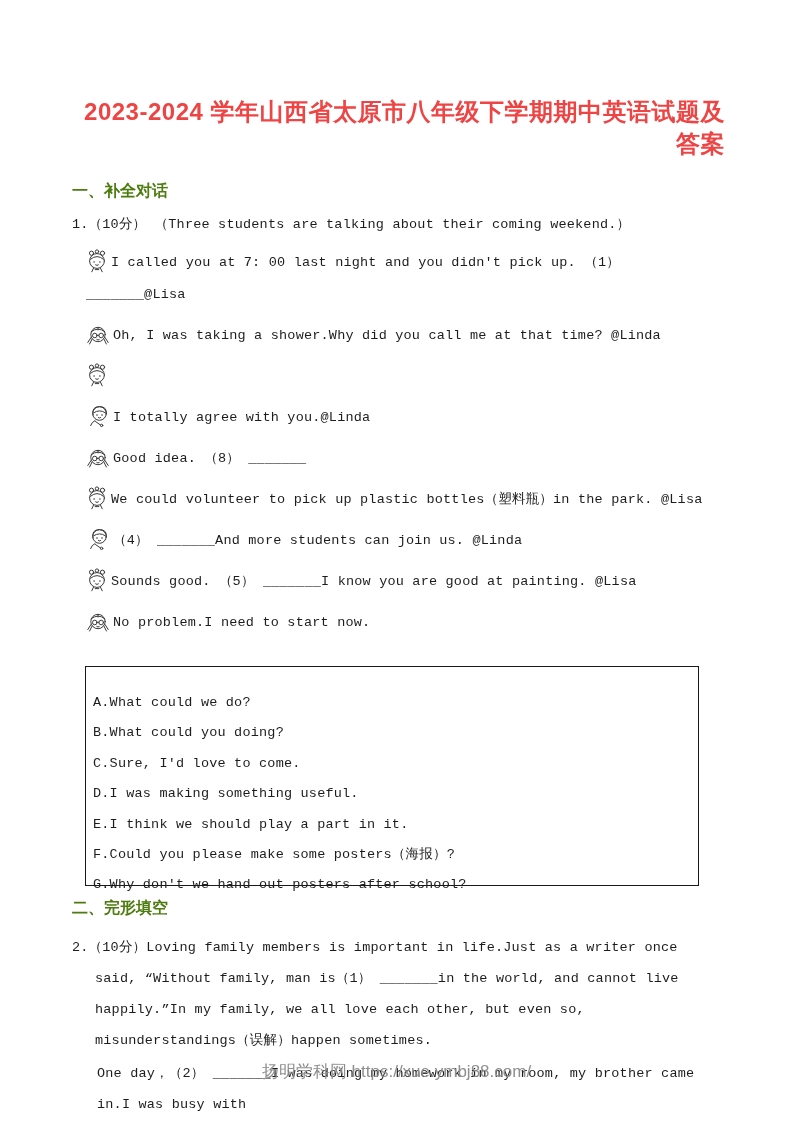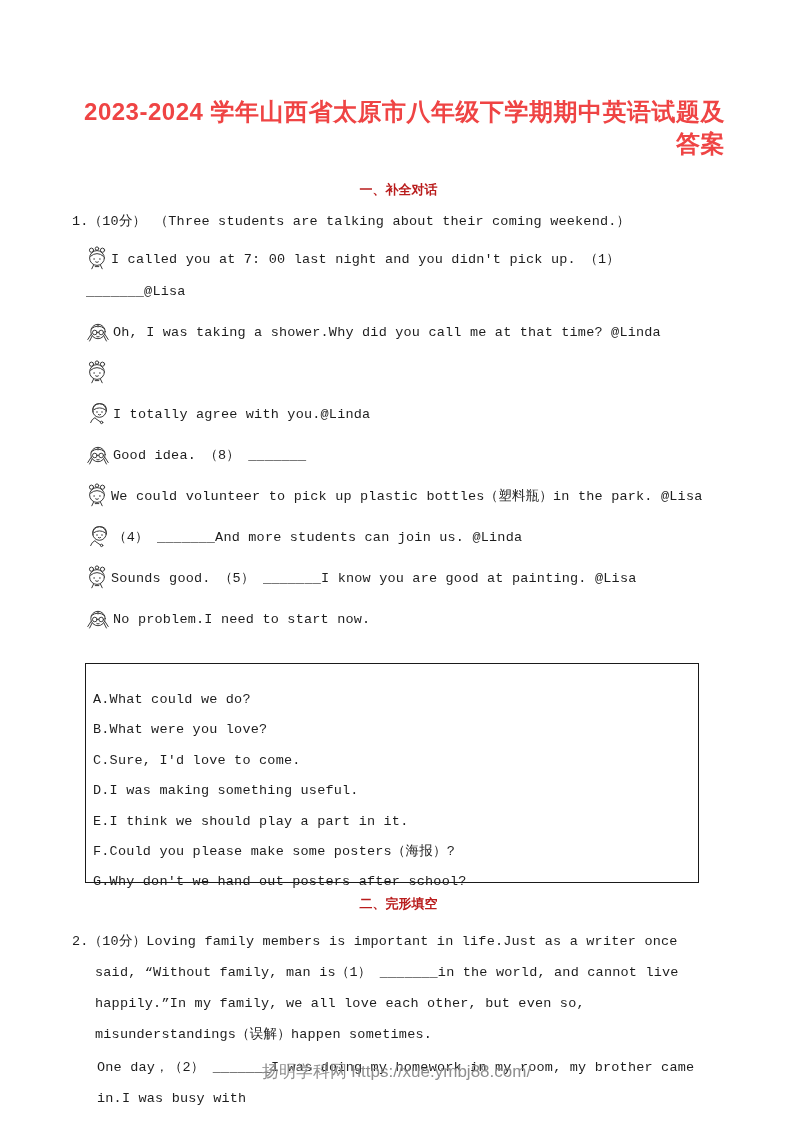--- a/index.html
+++ b/index.html
@@ -18,24 +18,23 @@
     font-family: "Liberation Sans", sans-serif;
     font-weight: 700;
     font-size: 24px;
     letter-spacing: 0.5px;
     color: #ef4444;
   }
 
   .section-heading {
     font-family: "Liberation Sans", sans-serif;
     font-weight: 700;
-    font-size: 13px;
-    color: #b91c1c;
+    font-size: 16px;
+    color: #4d7c0f;
     margin-top: 21px;
-    text-align: center;
   }
 
   .q-intro {
     margin-top: 13px;
     font-size: 13.5px;
     line-height: 20px;
     letter-spacing: 0.2px;
   }
 
   .dialogue { margin-top: 12px; margin-left: 14px; width: 639px; }
@@ -235,21 +234,21 @@
       <path d="M6,15.2 L3.6,20"></path>
       <path d="M19,13.5 L22.2,18.5"></path>
       <path d="M18,15.2 L20.4,20"></path>
       <path d="M10.8,15.6 Q12,16.6 13.2,15.6"></path>
     </svg>
   </span><span>No problem.I need to start now.</span></div>
   </div>
 
   <div class="options-box">
     <div class="option-line">A.What could we do?</div>
-    <div class="option-line">B.What were you love?</div>
+    <div class="option-line">B.What could you doing?</div>
     <div class="option-line">C.Sure, I'd love to come.</div>
     <div class="option-line">D.I was making something useful.</div>
     <div class="option-line">E.I think we should play a part in it.</div>
     <div class="option-line">F.Could you please make some posters（海报）?</div>
     <div class="option-line">G.Why don't we hand out posters after school?</div>
   </div>
 
   <div class="section-heading" style="margin-top:12px">二、完形填空</div>
 
   <div class="cloze-para">2.（10分）Loving family members is important in life.Just as a writer once said, “Without family, man is（1） _______in the world, and cannot live happily.”In my family, we all love each other, but even so, misunderstandings（误解）happen sometimes.</div>

